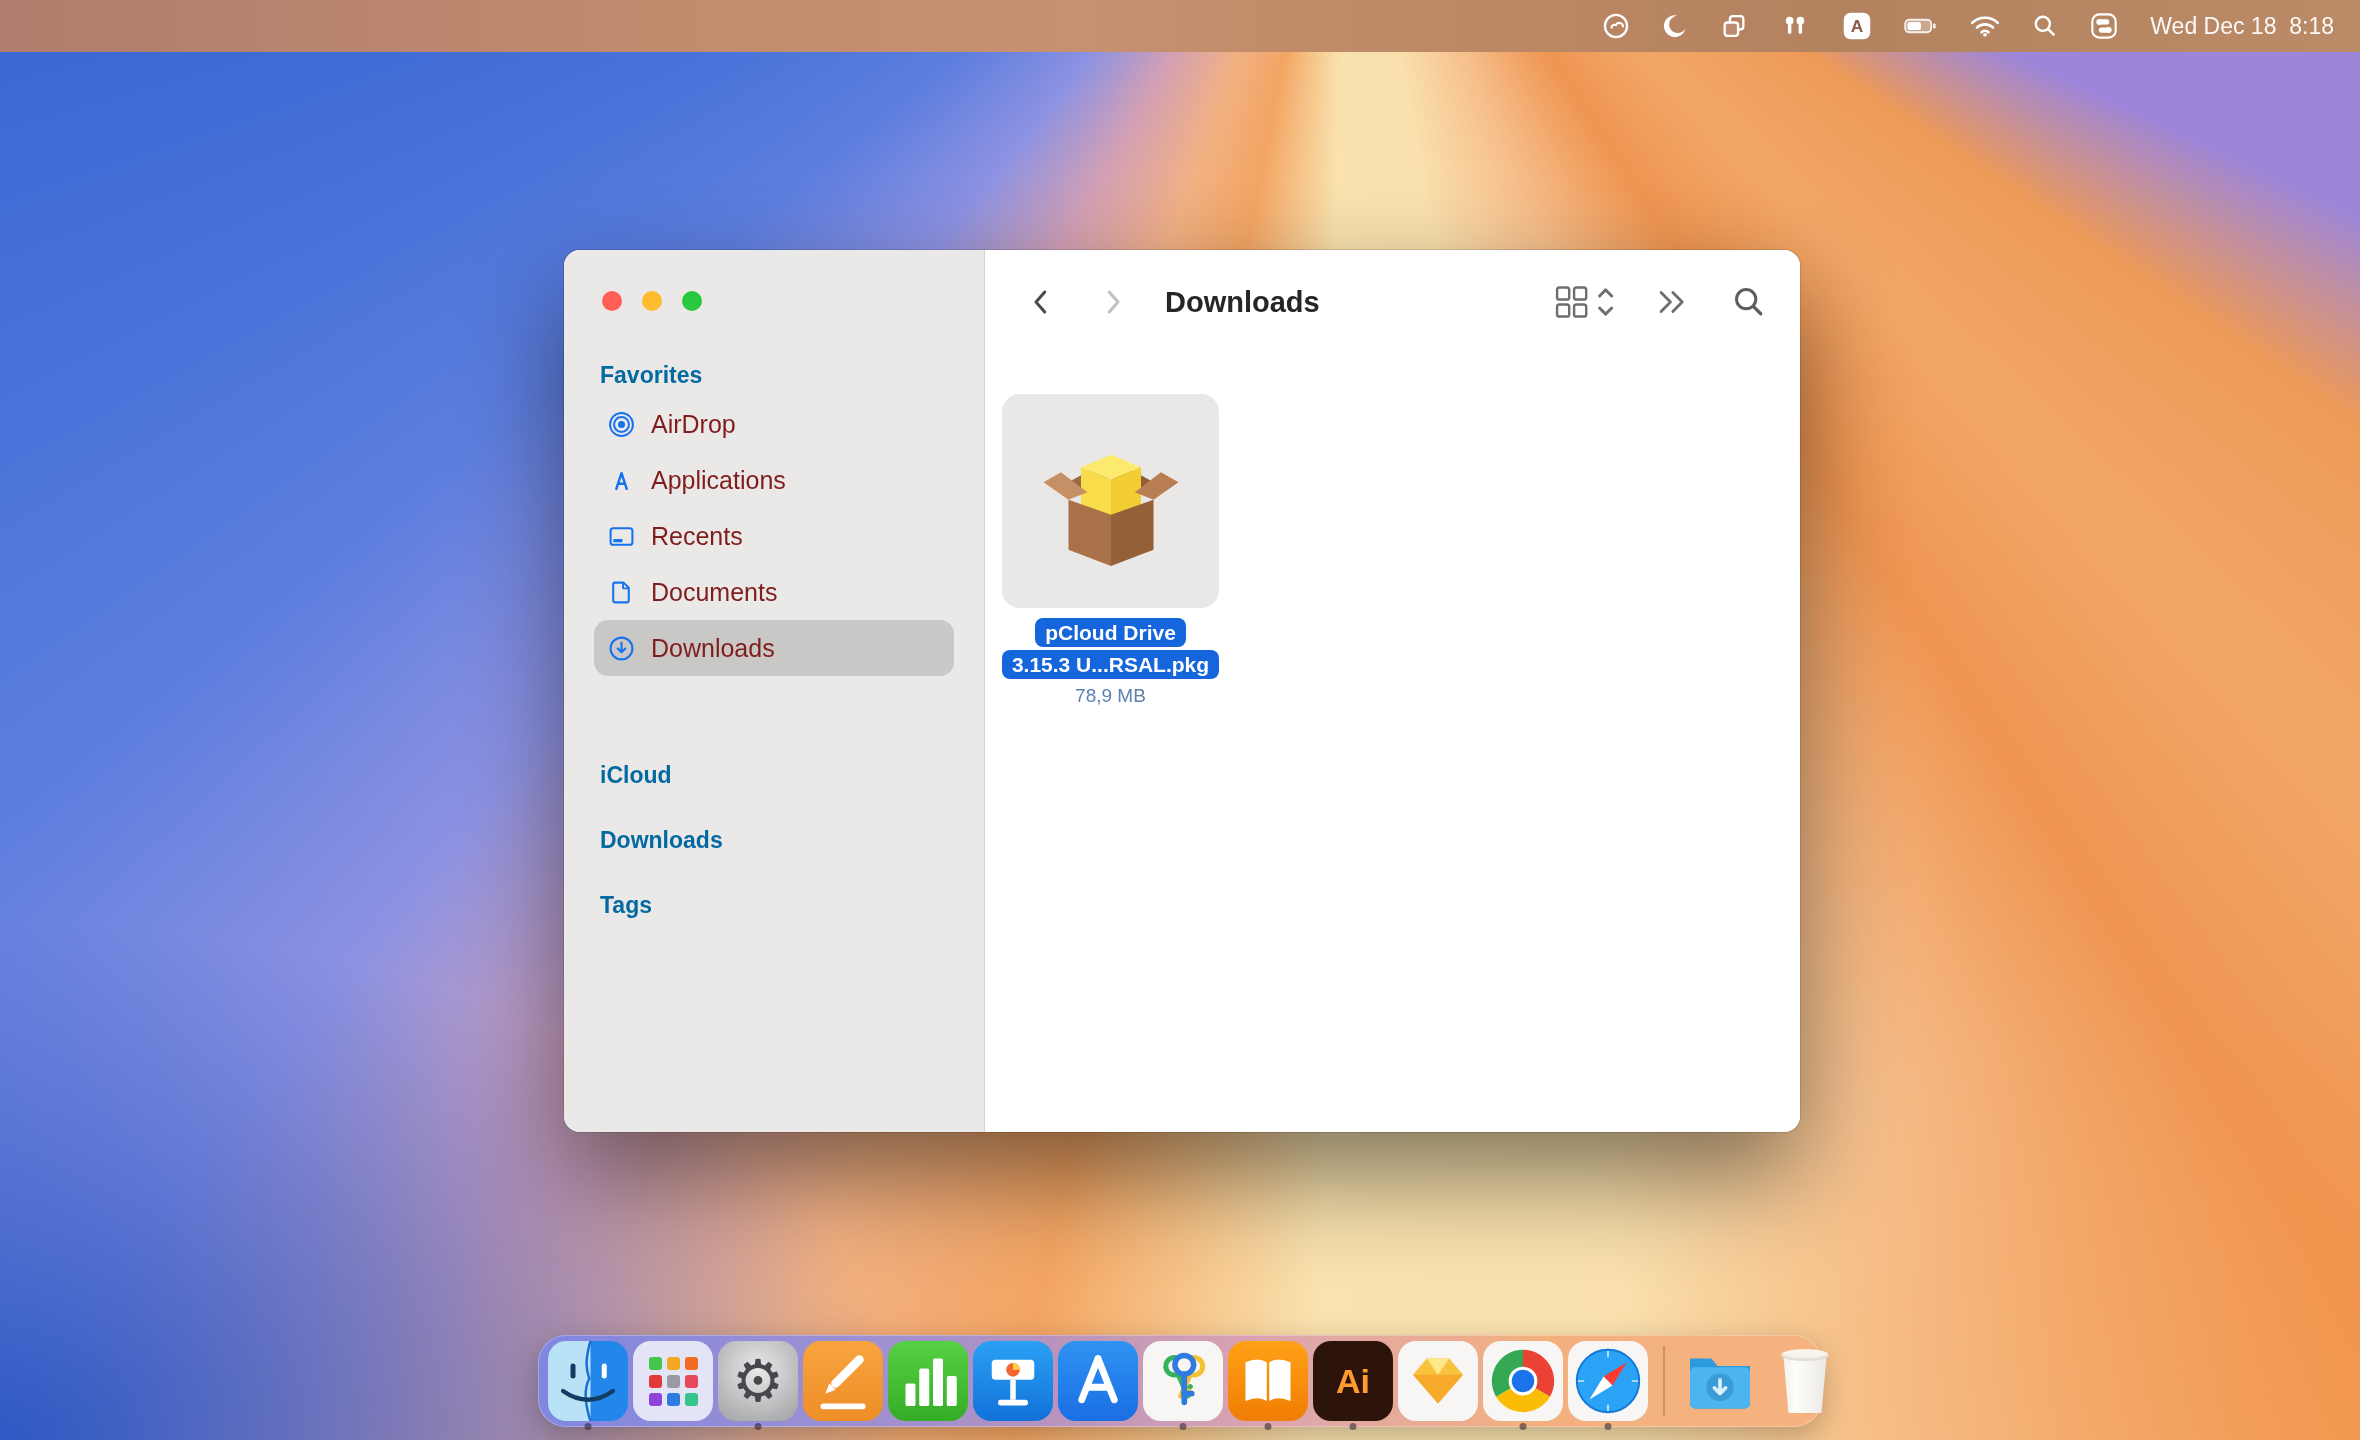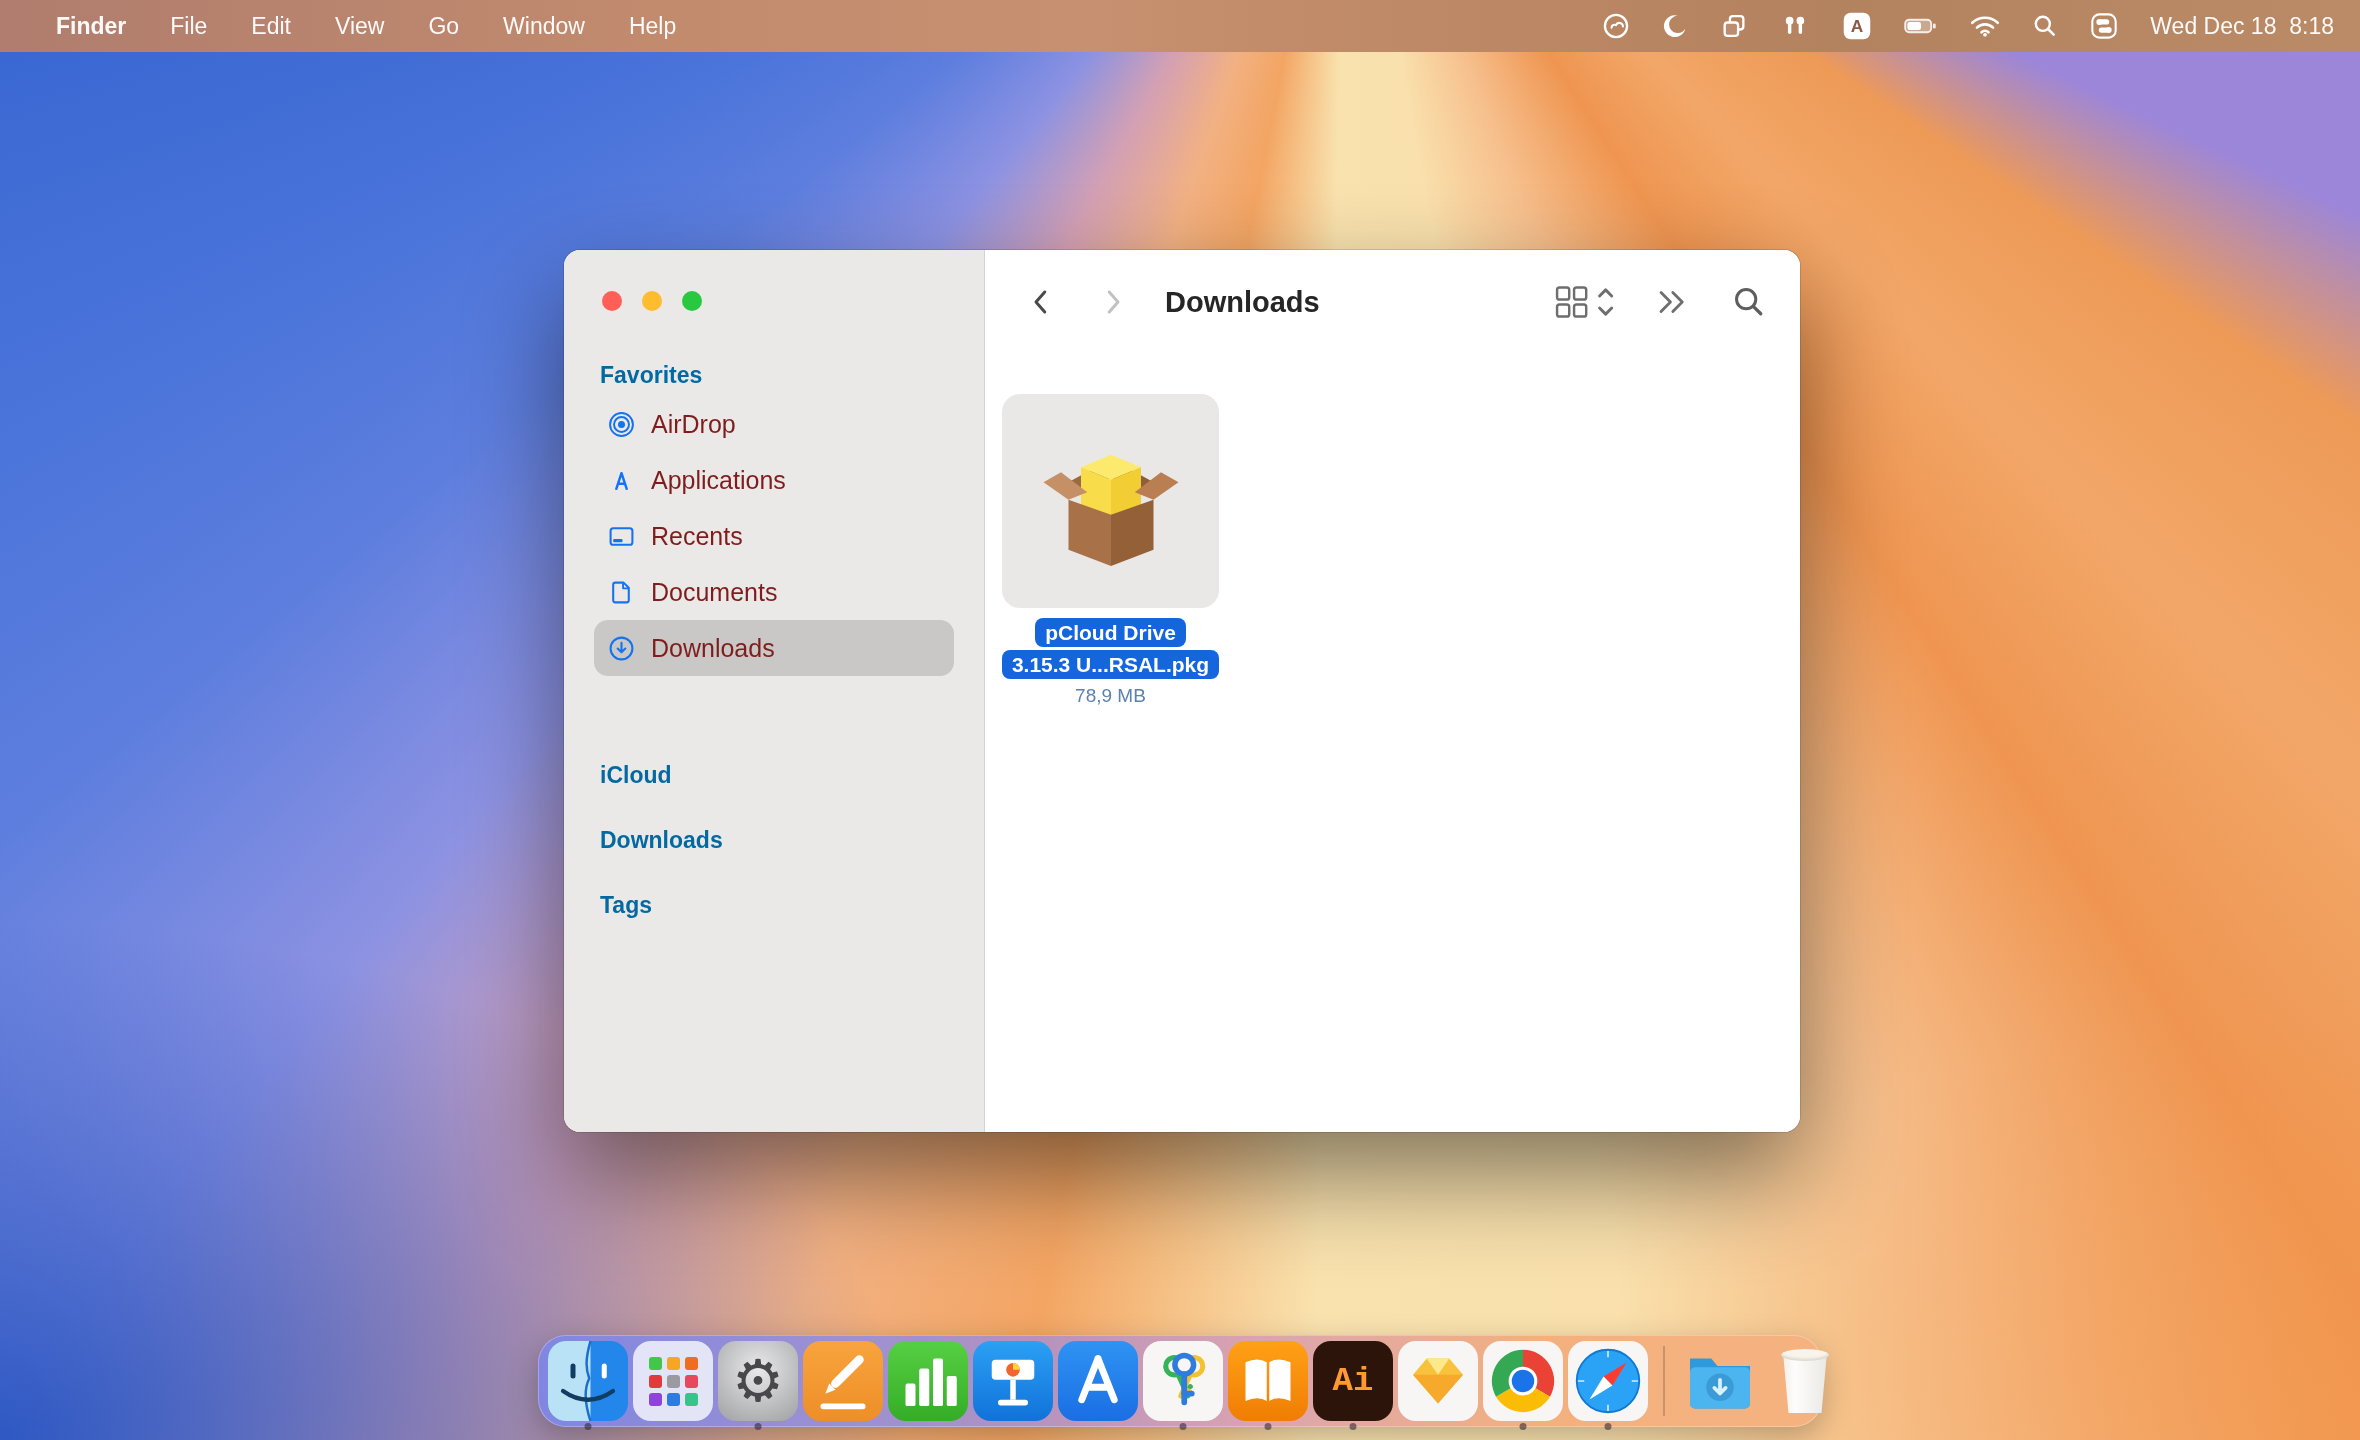--- a/index.html
+++ b/index.html
@@ -109,48 +109,38 @@
   .t-launchpad { background:rgba(235,236,250,.92); }
   .lp-grid { display:grid; grid-template-columns:repeat(3,13px); grid-template-rows:repeat(3,13px); gap:5px; }
   .lp-grid i { border-radius:3px; }
   .t-settings { background:radial-gradient(circle at 50% 35%,#e9e9ea,#9fa0a3); color:#48484c; font-size:58px; line-height:1; }
   .t-pages { background:linear-gradient(#f8a43e,#ee8e27); }
   .t-numbers { background:linear-gradient(#56d043,#35ac27); }
   .t-keynote { background:linear-gradient(#2ba0f4,#1172da); }
   .t-appstore { background:linear-gradient(#2f93f2,#1a6ee4); }
   .t-white { background:#f7f6f4; }
   .t-books { background:linear-gradient(#ffa116,#f07d04); }
-  .t-ai { background:#2d140b; color:#ff9a2e; font-weight:700; font-size:34px;font-family:Liberation Mono, monospace; }
+  .t-ai { background:#2d140b; color:#ff9a2e; font-weight:700; font-size:34px; }
   .trash-cup { width:50px; height:64px; position:relative; }
   .trash-body {
     position:absolute; inset:0;
     background:linear-gradient(90deg,#efece7,#fdfdfb 30%,#e9e6e1);
     clip-path:polygon(6% 5%, 94% 5%, 83% 100%, 17% 100%);
   }
   .trash-rim {
     position:absolute; top:0; left:1px; right:1px; height:12px; border-radius:50%;
     background:#f8f4ec; box-shadow:inset 0 -2px 3px rgba(0,0,0,.12);
   }
 </style>
 </head>
 <body>
 
 <div class="wallpaper"></div>
 
 <div class="menubar">
-  <div class="menu-left">
-    <span class="apple"></span>
-    <span class="menu-item app">Finder</span>
-    <span class="menu-item">File</span>
-    <span class="menu-item">Edit</span>
-    <span class="menu-item">View</span>
-    <span class="menu-item">Go</span>
-    <span class="menu-item">Window</span>
-    <span class="menu-item">Help</span>
-  </div>
   <div class="menu-right">
     <span class="sicon">
       <svg width="28" height="28" viewBox="0 0 24 24">
           <circle cx="12" cy="12" r="9.5" fill="none" stroke="#fff" stroke-width="2"></circle>
           <path d="M8.2 13.5a2.6 2.6 0 0 1 2.6-2.6c.4 0 .8.1 1.1.3a3.2 3.2 0 0 1 6.1 1.2" fill="none" stroke="#fff" stroke-width="1.8" stroke-linecap="round"></path>
         </svg>
     </span>
     <span class="sicon">
       <svg width="26" height="26" viewBox="0 0 24 24">
           <path d="M14.5 2.5 A10 10 0 1 0 21.5 14.5 A8 8 0 1 1 14.5 2.5 Z" fill="#fff"></path>

